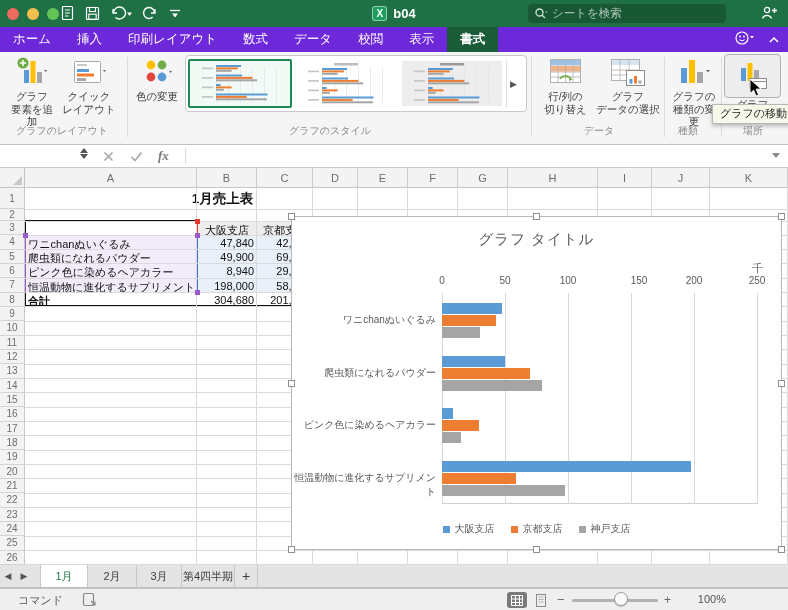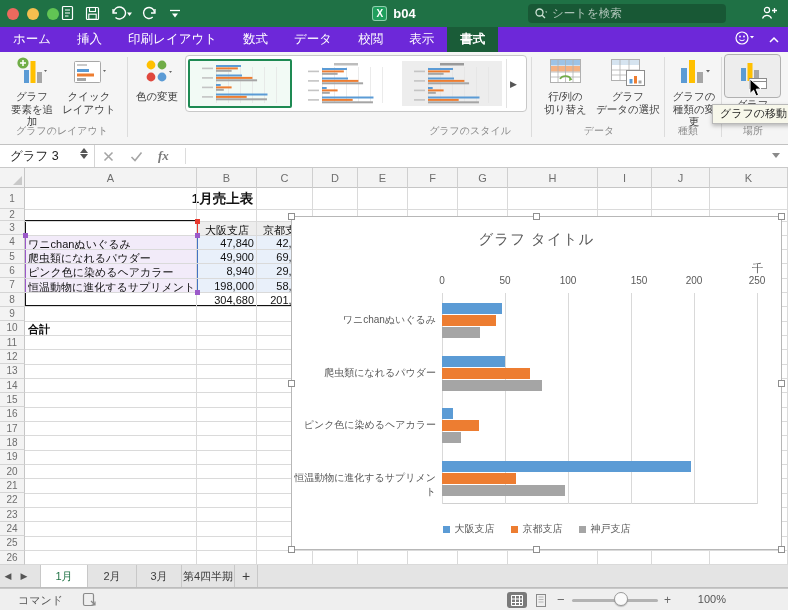--- a/index.html
+++ b/index.html
@@ -315,21 +315,21 @@
             <rect x="26" y="28.4" width="15.600000000000001" height="2" fill="#ED7D31"></rect>
             <rect x="26" y="30.8" width="7.800000000000001" height="2" fill="#A5A5A5"></rect>
             <rect x="12" y="38.1" width="11" height="1.6" fill="#c4c4c4"></rect>
             <rect x="26" y="35.5" width="51.480000000000004" height="2" fill="#5B9BD5"></rect>
             <rect x="26" y="37.9" width="30.68" height="2" fill="#ED7D31"></rect>
             <rect x="26" y="40.3" width="50.96" height="2" fill="#A5A5A5"></rect>
           </svg>
         </div>
         <div class="gal-arrow">▶</div>
       </div>
-    <div class="rgrouplabel" style="left:117px;width:394px;text-align:right;">グラフのスタイル</div>
+    <div class="rgrouplabel" style="left:133px;width:394px;">グラフのスタイル</div>
     <div class="rsep" style="left:531px;"></div>
 
     <div class="rbtn" style="left:538px;top:2px;width:55px;">
       <div class="ric">
         <svg width="38" height="34" viewBox="0 0 38 34">
             <rect x="3.5" y="3.5" width="30" height="23" fill="#fff" stroke="#b0b0b0"></rect>
             <rect x="4" y="4" width="29" height="5.5" fill="#9DC3E6"></rect>
             <rect x="4" y="10" width="29" height="5.5" fill="#F4B183"></rect>
             <path d="M11 3.5v23M18.5 3.5v23M26 3.5v23M3.5 16h30M3.5 21h30" stroke="#b0b0b0" stroke-width="0.8" fill="none"></path>
             <path d="M13 23a6 5 0 0 1 11 0" fill="none" stroke="#70AD47" stroke-width="1.6"></path>
@@ -389,23 +389,20 @@
   </div>
 
   <div class="tooltip">グラフの移動</div>
   <div class="cursor">
     <svg width="14" height="20" viewBox="0 0 14 20">
         <path d="M1 1 L1 15.5 L4.6 12.2 L7 18 L9.6 16.9 L7.2 11.2 L12 11 Z" fill="#000" stroke="#fff" stroke-width="1"></path>
       </svg>
   </div>
 
   <div class="fbar">
-    <div class="namebox">
-        <span>グラフ 3</span>
-      </div>
     <div class="stepper">
         <i class="up"></i>
         <i class="dn"></i>
       </div>
     <div class="fic" style="left:103px;">
         <svg width="11" height="11" viewBox="0 0 11 11">
           <path d="M1.5 1.5l8 8M9.5 1.5l-8 8" stroke="#a5a5a5" stroke-width="1.6"></path>
         </svg>
       </div>
     <div class="fic" style="left:130px;">
@@ -442,21 +439,21 @@
         <div class="cell num" style="left: 257px; top: 68.833px; width: 53px;">42,900</div>
         <div class="cell" style="left: 28px; top: 83.166px; width: 166px;">爬虫類になれるパウダー</div>
         <div class="cell num" style="left: 197px; top: 83.166px; width: 57px;">49,900</div>
         <div class="cell num" style="left: 257px; top: 83.166px; width: 53px;">69,800</div>
         <div class="cell" style="left: 28px; top: 97.499px; width: 166px;">ピンク色に染めるヘアカラー</div>
         <div class="cell num" style="left: 197px; top: 97.499px; width: 57px;">8,940</div>
         <div class="cell num" style="left: 257px; top: 97.499px; width: 53px;">29,600</div>
         <div class="cell" style="left: 28px; top: 111.832px; width: 166px;">恒温動物に進化するサプリメント</div>
         <div class="cell num" style="left: 197px; top: 111.832px; width: 57px;">198,000</div>
         <div class="cell num" style="left: 257px; top: 111.832px; width: 53px;">58,900</div>
-        <div class="cell" style="left: 28px; top: 126.165px; width: 166px; font-weight: bold; margin-top: 28px;">合計</div>
+        <div class="cell" style="left: 28px; top: 126.165px; width: 166px; font-weight: bold;">合計</div>
         <div class="cell num" style="left: 197px; top: 126.165px; width: 57px;">304,680</div>
         <div class="cell num" style="left: 257px; top: 126.165px; width: 53px;">201,200</div>
       </div>
 
     <div class="chart" id="chart">
       <div class="ch-title">グラフ タイトル</div>
       <div class="ch-unit">千</div>
       <div class="plotbase"></div>
       <div class="legend" id="legend">
           <div class="legitem">

